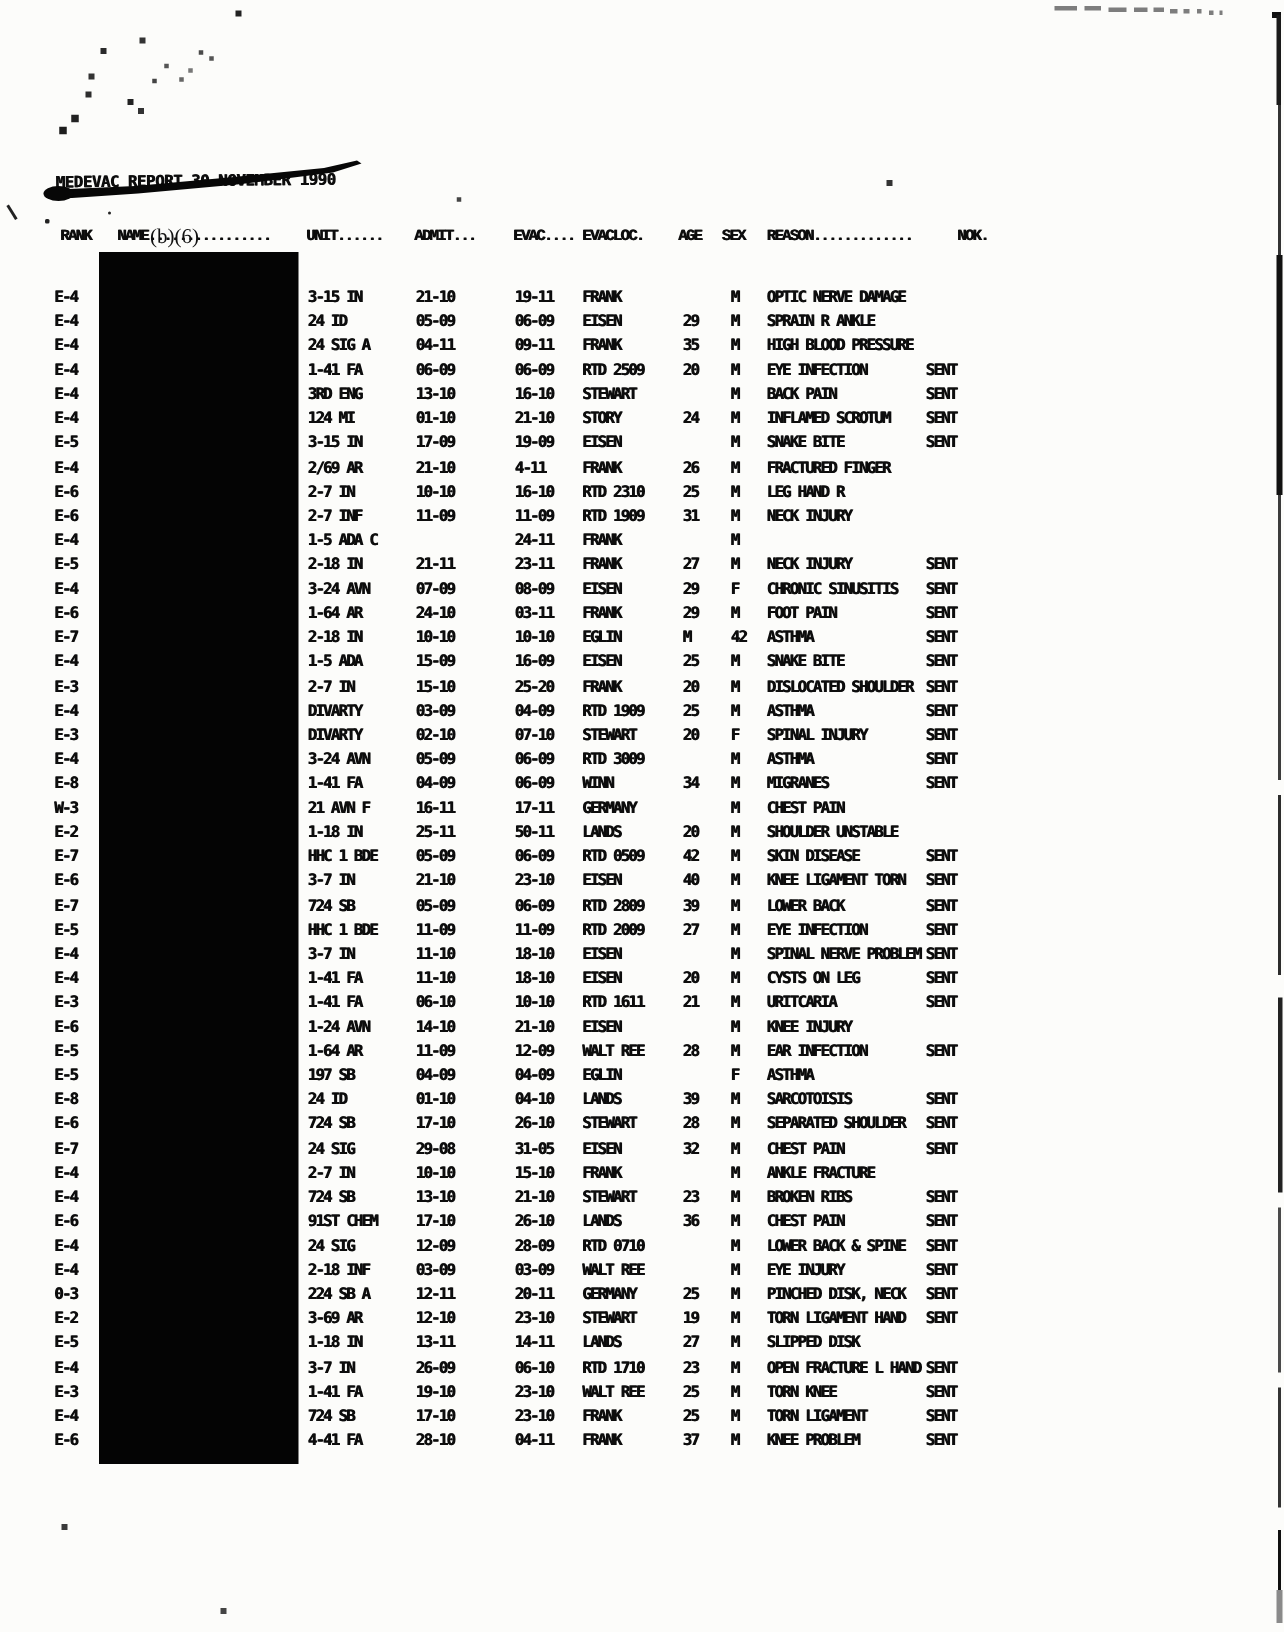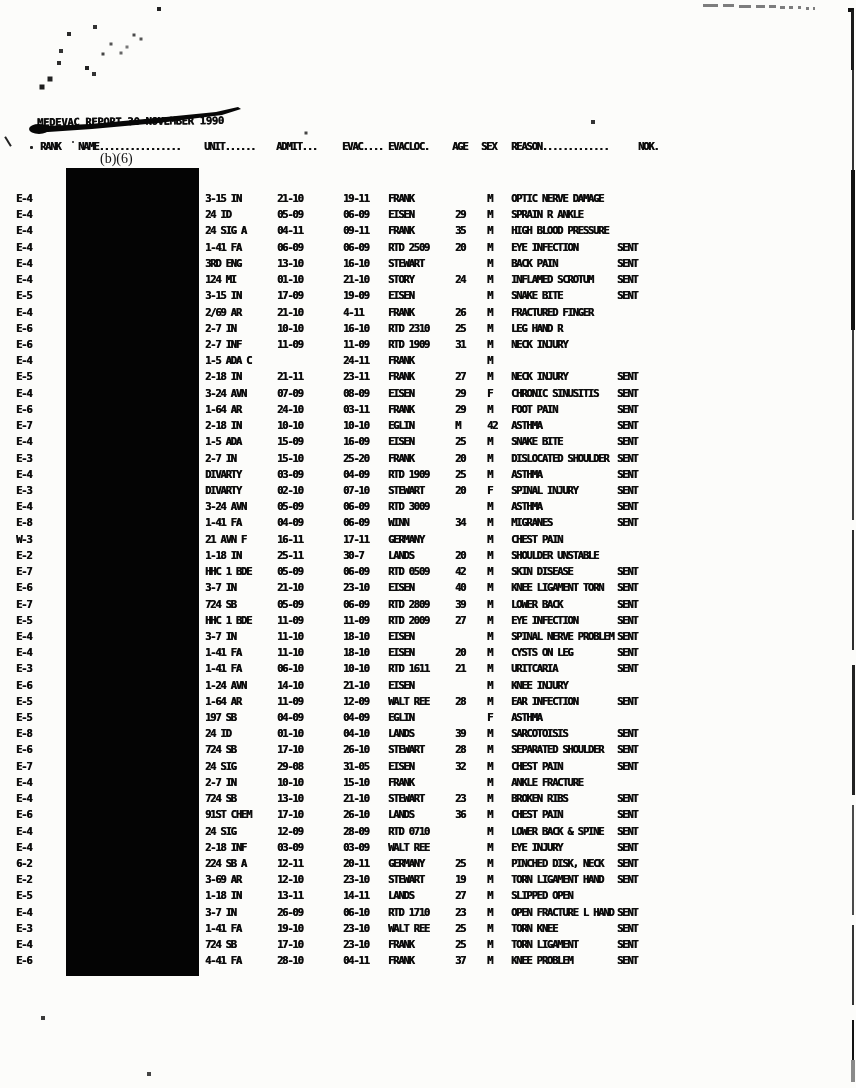--- a/index.html
+++ b/index.html
@@ -18,29 +18,29 @@
     font-family:"DejaVu Sans Mono", monospace;
     font-weight:bold;
     font-size:10.5px;
     letter-spacing:-1.2px;
     white-space:pre;
     color:#0d0d0d;
     text-shadow:0.5px 0 0 currentColor;
   }
   .title{left:37px;top:116px;letter-spacing:-0.3px;transform:rotate(-0.6deg);transform-origin:left center;}
   
-  .hdr .c{position:absolute;top:0;}
+  .hdr .c{position:absolute;top:12px;font-family:Liberation Mono, monospace;}
   .hdr{position:absolute;top:140px;left:0;width:100%;height:14px;}
   .h-rank{left:40px}.h-name{left:78px}.h-unit{left:204px}.h-admit{left:276px}
   .h-evac{left:342px}.h-evacloc{left:388px}.h-age{left:452px}.h-sex{left:481px}
   .h-reason{left:511px}.h-nok{left:638px}
   
   .row{position:absolute;left:0;width:100%;height:16px;}
   .row .c{position:absolute;top:0;}
-  .c-rank{left:16px}.c-unit{left:205px}.c-admit{left:277px}.c-evac{left:343px}
+  .c-rank{left:36px}.c-unit{left:205px}.c-admit{left:277px}.c-evac{left:343px}
   .c-evacloc{left:388px}.c-age{left:455px}.c-sex{left:487px}.c-reason{left:511px}
   .c-nok{left:617px}
   
   .redaction-bar{
     position:absolute;left:66px;top:168px;width:133px;height:808px;
     background:#040404;
   }
   .redaction-code{
     position:absolute;left:100px;top:151px;
     font-family:Liberation Serif, serif;
@@ -367,21 +367,21 @@
         <span class="tw c c-evacloc">GERMANY</span>
         <span class="tw c c-age"></span>
         <span class="tw c c-sex">M</span>
         <span class="tw c c-reason">CHEST PAIN</span>
         <span class="tw c c-nok"></span>
       </div>
       <div class="row" style="top: 548.84px;">
         <span class="tw c c-rank">E-2</span>
         <span class="tw c c-unit">1-18 IN</span>
         <span class="tw c c-admit">25-11</span>
-        <span class="tw c c-evac">30-7</span>
+        <span class="tw c c-evac">50-11</span>
         <span class="tw c c-evacloc">LANDS</span>
         <span class="tw c c-age">20</span>
         <span class="tw c c-sex">M</span>
         <span class="tw c c-reason">SHOULDER UNSTABLE</span>
         <span class="tw c c-nok"></span>
       </div>
       <div class="row" style="top: 565.06px;">
         <span class="tw c c-rank">E-7</span>
         <span class="tw c c-unit">HHC 1 BDE</span>
         <span class="tw c c-admit">05-09</span>
@@ -573,21 +573,21 @@
         <span class="tw c c-unit">2-18 INF</span>
         <span class="tw c c-admit">03-09</span>
         <span class="tw c c-evac">03-09</span>
         <span class="tw c c-evacloc">WALT REE</span>
         <span class="tw c c-age"></span>
         <span class="tw c c-sex">M</span>
         <span class="tw c c-reason">EYE INJURY</span>
         <span class="tw c c-nok">SENT</span>
       </div>
       <div class="row" style="top: 857.02px;">
-        <span class="tw c c-rank">6-2</span>
+        <span class="tw c c-rank">0-3</span>
         <span class="tw c c-unit">224 SB A</span>
         <span class="tw c c-admit">12-11</span>
         <span class="tw c c-evac">20-11</span>
         <span class="tw c c-evacloc">GERMANY</span>
         <span class="tw c c-age">25</span>
         <span class="tw c c-sex">M</span>
         <span class="tw c c-reason">PINCHED DISK, NECK</span>
         <span class="tw c c-nok">SENT</span>
       </div>
       <div class="row" style="top: 873.24px;">
@@ -602,21 +602,21 @@
         <span class="tw c c-nok">SENT</span>
       </div>
       <div class="row" style="top: 889.46px;">
         <span class="tw c c-rank">E-5</span>
         <span class="tw c c-unit">1-18 IN</span>
         <span class="tw c c-admit">13-11</span>
         <span class="tw c c-evac">14-11</span>
         <span class="tw c c-evacloc">LANDS</span>
         <span class="tw c c-age">27</span>
         <span class="tw c c-sex">M</span>
-        <span class="tw c c-reason">SLIPPED OPEN</span>
+        <span class="tw c c-reason">SLIPPED DISK</span>
         <span class="tw c c-nok"></span>
       </div>
       <div class="row" style="top: 905.68px;">
         <span class="tw c c-rank">E-4</span>
         <span class="tw c c-unit">3-7 IN</span>
         <span class="tw c c-admit">26-09</span>
         <span class="tw c c-evac">06-10</span>
         <span class="tw c c-evacloc">RTD 1710</span>
         <span class="tw c c-age">23</span>
         <span class="tw c c-sex">M</span>

